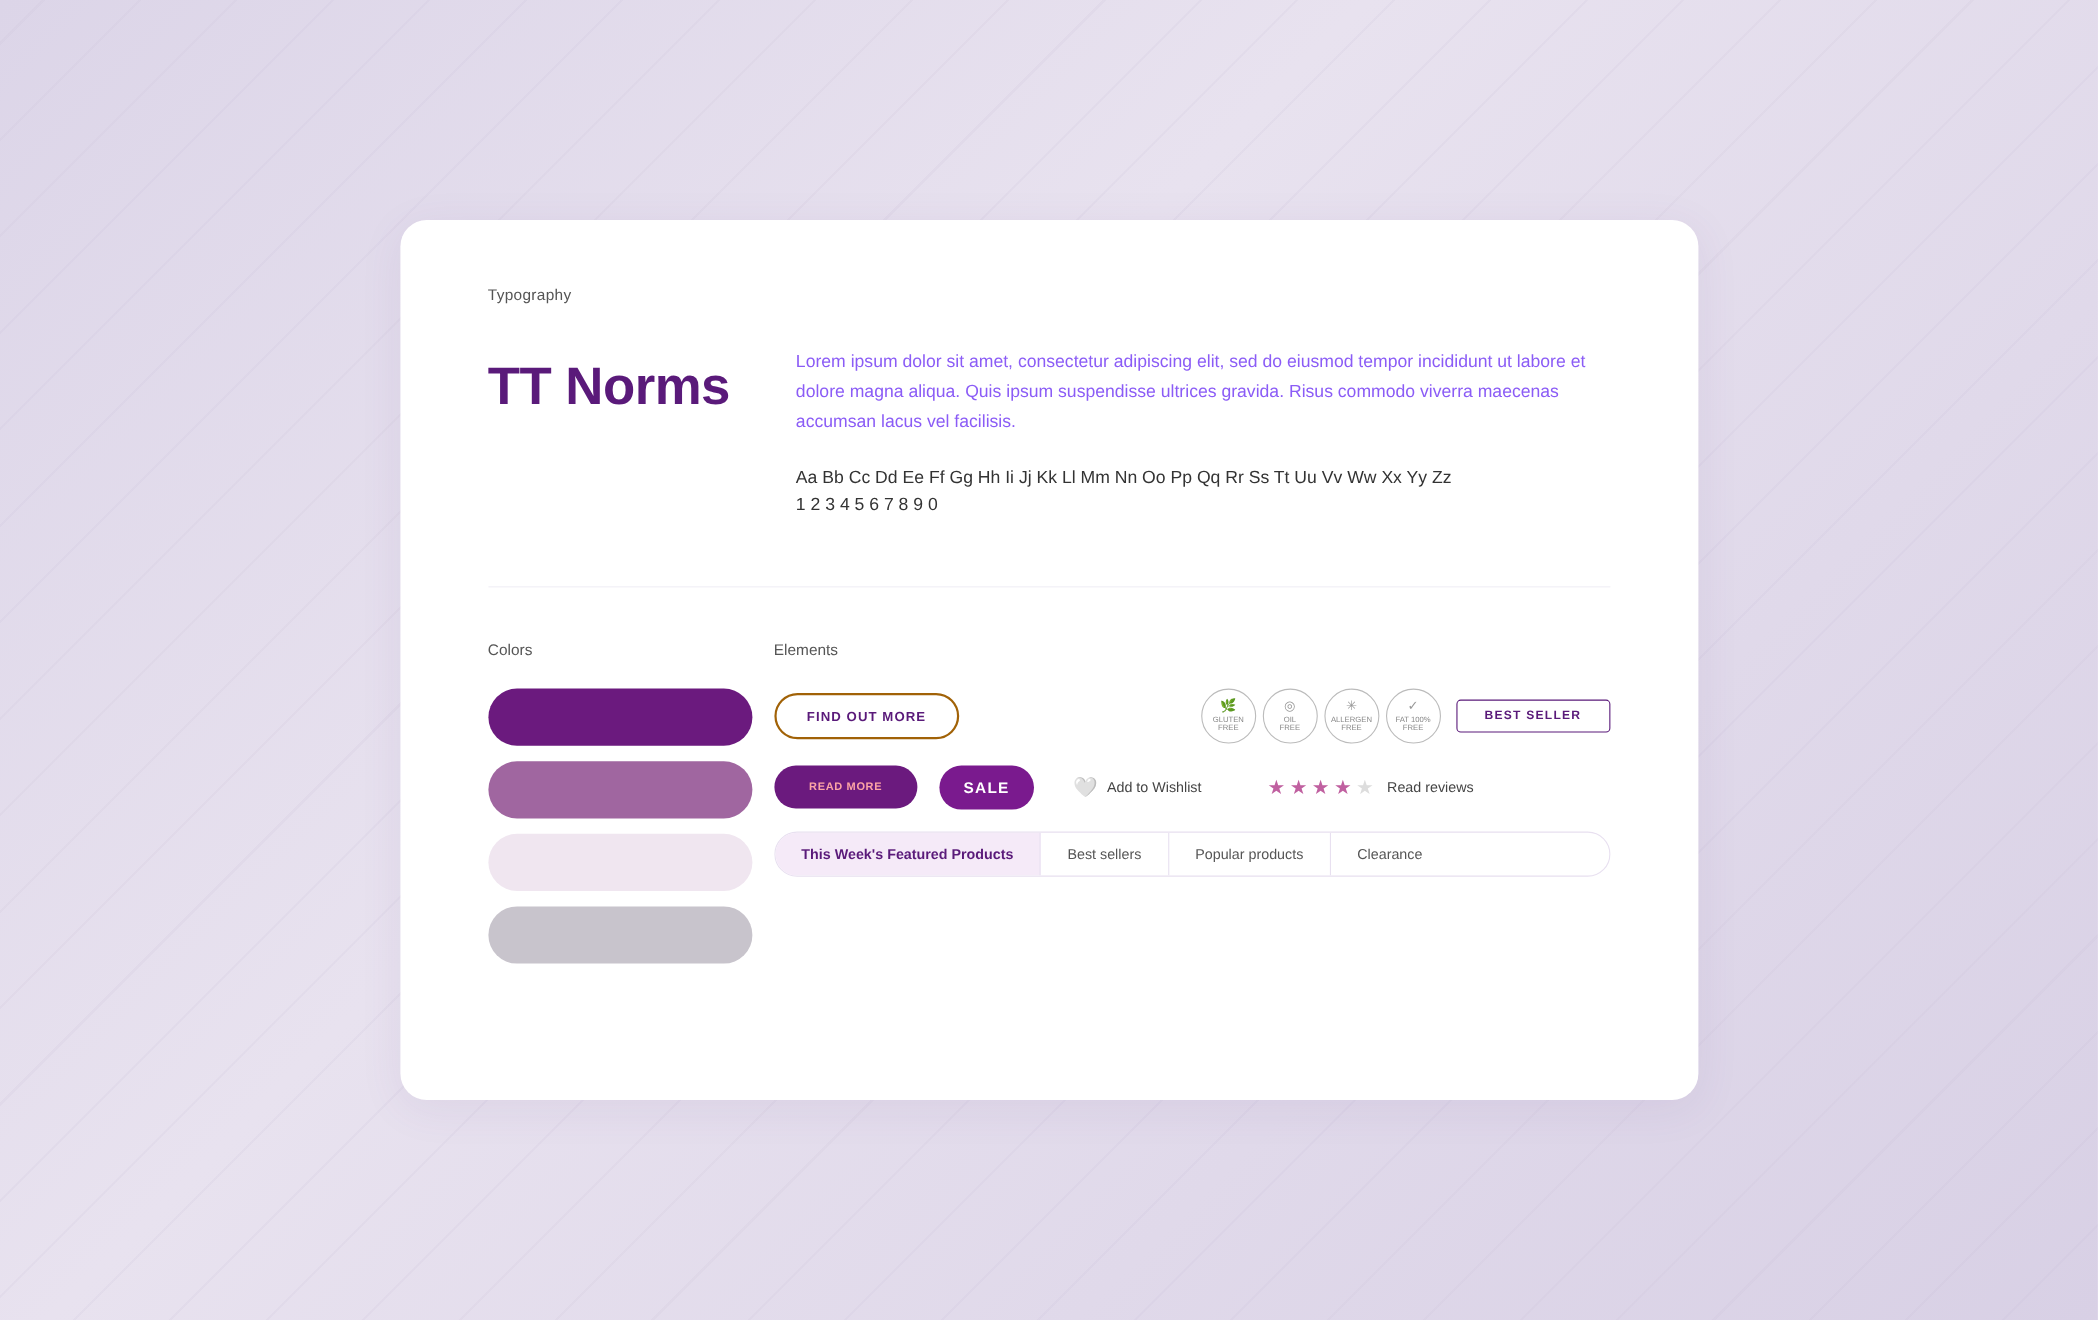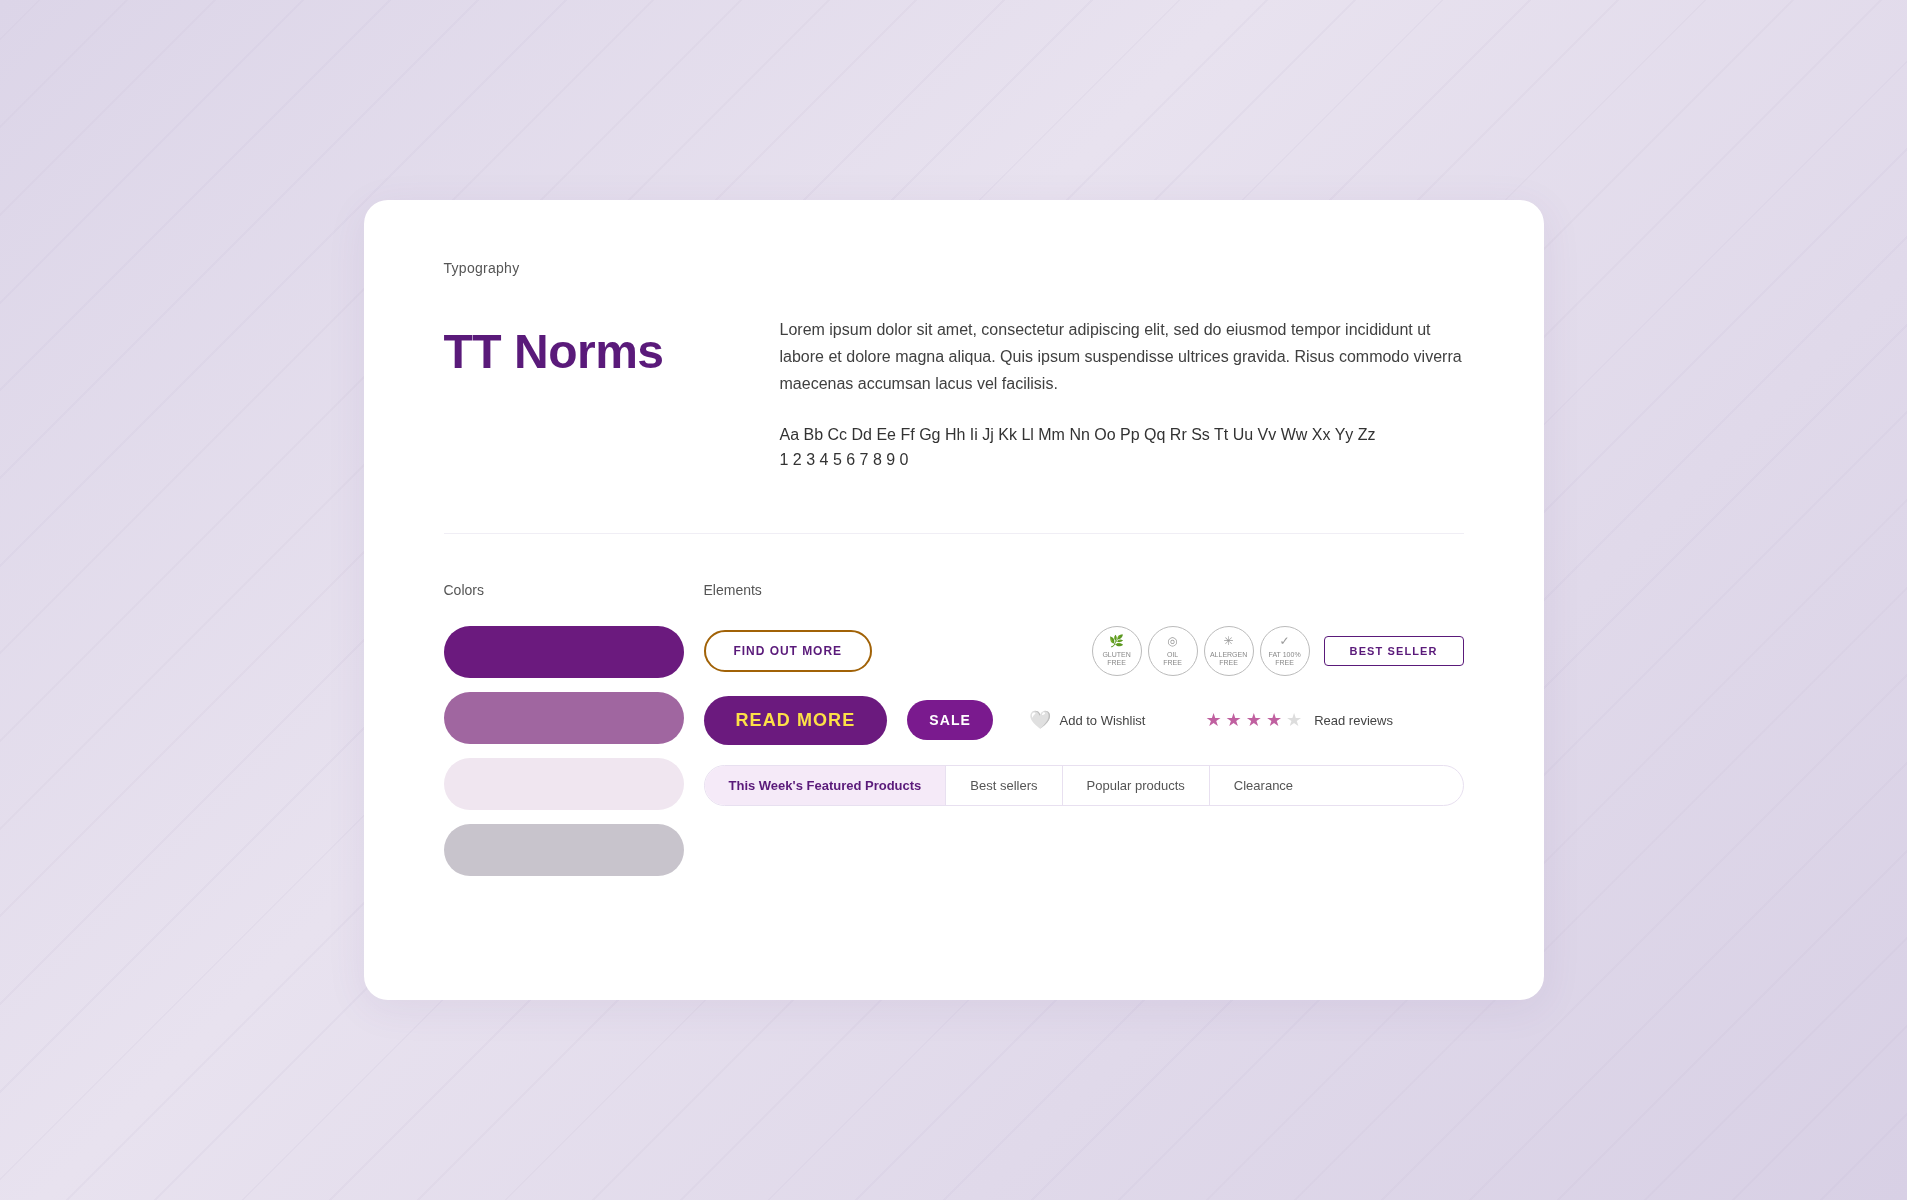--- a/index.html
+++ b/index.html
@@ -45,41 +45,41 @@
     .section-label {
       font-size: 14px;
       color: #555;
       margin-bottom: 40px;
       font-weight: 400;
       letter-spacing: 0.02em;
     }
 
     .typography-section {
       display: flex;
-      gap: 116px;
+      gap: 60px;
       margin-bottom: 60px;
       align-items: flex-start;
     }
 
     .font-name {
       font-size: 48px;
       font-weight: 800;
       color: #5a1a7a;
       white-space: nowrap;
       margin-top: 8px;
       letter-spacing: -0.5px;
     }
 
     .font-description {
       flex: 1;
     }
 
     .font-description p {
       font-size: 16px;
-      color: #404040;
+      color: #8b5cf6;
       line-height: 1.7;
       margin-bottom: 24px;
     }
 
     .alphabet-row {
       font-size: 16px;
       color: #333;
       line-height: 1.6;
     }
 
@@ -154,24 +154,24 @@
       font-size: 12px;
       font-weight: 700;
       letter-spacing: 0.08em;
       cursor: pointer;
       white-space: nowrap;
     }
 
     .btn-filled {
       background: #6b1a7e;
       border: none;
-      color: #fde047;
+      color: #fca5a5;
       border-radius: 30px;
       padding: 14px 32px;
-      font-size: 18px;
+      font-size: 10px;
       font-weight: 700;
       letter-spacing: 0.06em;
       cursor: pointer;
       white-space: nowrap;
     }
 
     .badge-sale {
       background: #7a1a8e;
       color: white;
       border-radius: 30px;

